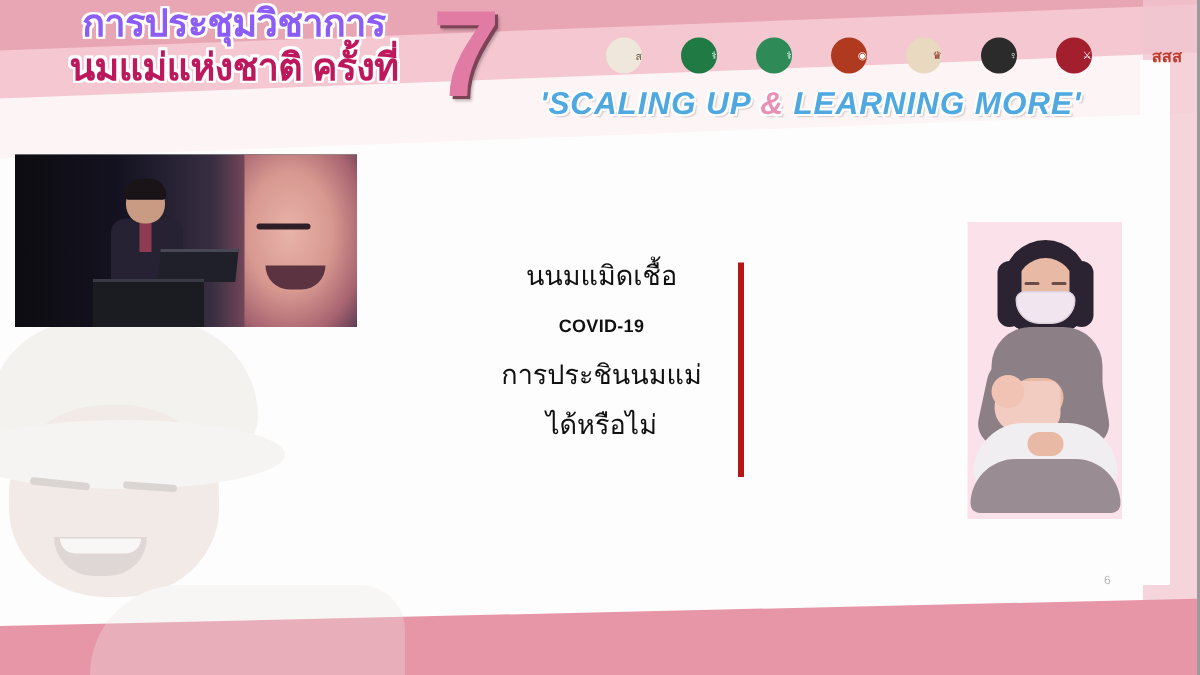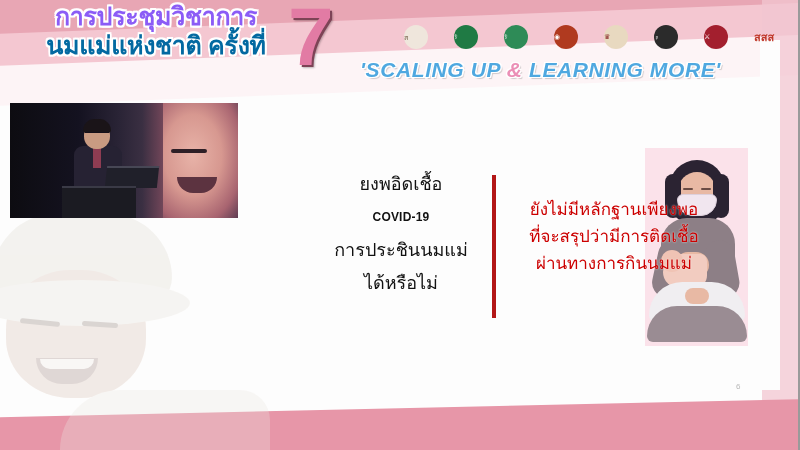--- a/index.html
+++ b/index.html
@@ -24,21 +24,21 @@
         background:#fdfdfd; }
 
   
   .titlewrap { position:absolute; left:16px; top:2px; width:280px; text-align:center;
                z-index:6; }
   .t-line1 { font-size:25px; font-weight:bold; color:#8b5cf6; line-height:28px;
       letter-spacing:-.3px;
       text-shadow:-1.6px -1.6px 0 #fff, 1.6px -1.6px 0 #fff,-1.6px 1.6px 0 #fff,
                   1.6px 1.6px 0 #fff, 0 -1.6px 0 #fff, 0 1.6px 0 #fff,
                   -1.6px 0 0 #fff, 1.6px 0 0 #fff; }
-  .t-line2 { font-size:25px; font-weight:bold; color:#0369a1; line-height:30px;
+  .t-line2 { font-size:25px; font-weight:bold; color:#be185d; line-height:30px;
       letter-spacing:-.3px;
       text-shadow:-1.6px -1.6px 0 #fff, 1.6px -1.6px 0 #fff,-1.6px 1.6px 0 #fff,
                   1.6px 1.6px 0 #fff, 0 -1.6px 0 #fff, 0 1.6px 0 #fff,
                   -1.6px 0 0 #fff, 1.6px 0 0 #fff; }
   .t-date { font-size:18px; font-weight:bold; color:#2b2b2b; line-height:24px;
             margin-top:2px; letter-spacing:1px; }
 
   .big7 { position:absolute; left:288px; top:-4px; z-index:6; font-size:82px;
           font-weight:bold; color:#e27ba4; line-height:82px;
           text-shadow:2px 2px 0 #7d4356, 3px 3px 2px rgba(0,0,0,.25); }
@@ -47,21 +47,21 @@
   .tagline { position:absolute; left:360px; top:58px; z-index:6; font-size:21px;
      font-weight:bold; font-style:italic; color:#4fa8e0; letter-spacing:.6px;
      text-shadow:-1.3px -1.3px 0 #fff,1.3px -1.3px 0 #fff,-1.3px 1.3px 0 #fff,
                  1.3px 1.3px 0 #fff, 2px 2px 1px rgba(0,0,0,.18); }
   .tagline .amp { color:#eb8fb6; }
 
   
   .logos { position:absolute; right:10px; top:25px; z-index:7; display:flex;
            gap:5px; align-items:flex-end; }
   .logo { width:24px; height:24px; border-radius:50%; position:relative;
-          display:flex; align-items:center; justify-content:flex-start;
+          display:flex; align-items:center; justify-content:flex-end;
           font-size:7px; color:#fff; overflow:hidden;margin-left:21px; }
   .logo .sub { position:absolute; bottom:-7px; left:0; right:0; font-size:3.4px;
                color:#7a5a5a; text-align:center; white-space:nowrap; }
   .lg1{background:#efe6dc;color:#6f5b44;} .lg2{background:#1f7a44;}
   .lg3{background:#2e8b57;} .lg4{background:#b03a1f;}
   .lg5{background:#e8d9c0;color:#8a2b2b;} .lg6{background:#2b2b2b;}
   .lg7{background:#a31f2e;}
   .lg8{background:transparent;width:34px;border-radius:0;
        color:#c0392b;font-weight:bold;font-size:11px;}
 
@@ -243,21 +243,21 @@
     <div class="ch-face"></div>
     <div class="ch-brim"></div>
     <div class="ch-eye1"></div>
     <div class="ch-eye2"></div>
     <div class="ch-mouth"></div>
     <div class="ch-teeth"></div>
     <div class="ch-body"></div>
   </div>
 
   <div class="qblock">
-    <div>ยงพอิดเชื้อ</div>
+    <div>นนมแมิดเชื้อ</div>
     <div class="q-en">COVID-19</div>
     <div>การประชินนมแม่</div>
     <div>ได้หรือไม่</div>
   </div>
 
   <div class="divider"></div>
 
   <div class="illus">
     <div class="il-hair"></div>
     <div class="il-face"></div>
@@ -270,21 +270,16 @@
     <div class="il-armL"></div>
     <div class="il-armR"></div>
     <div class="il-breast"></div>
     <div class="il-baby"></div>
     <div class="il-babyHead"></div>
     <div class="il-blanket"></div>
     <div class="il-hand"></div>
     <div class="il-legs"></div>
   </div>
 
-  <div class="ablock">
-    <div>ยังไม่มีหลักฐานเพียงพอ</div>
-    <div>ที่จะสรุปว่ามีการติดเชื้อ</div>
-    <div>ผ่านทางการกินนมแม่</div>
-  </div>
 
   <div class="slideno">6</div>
 
 </div>
 
 </body></html>

